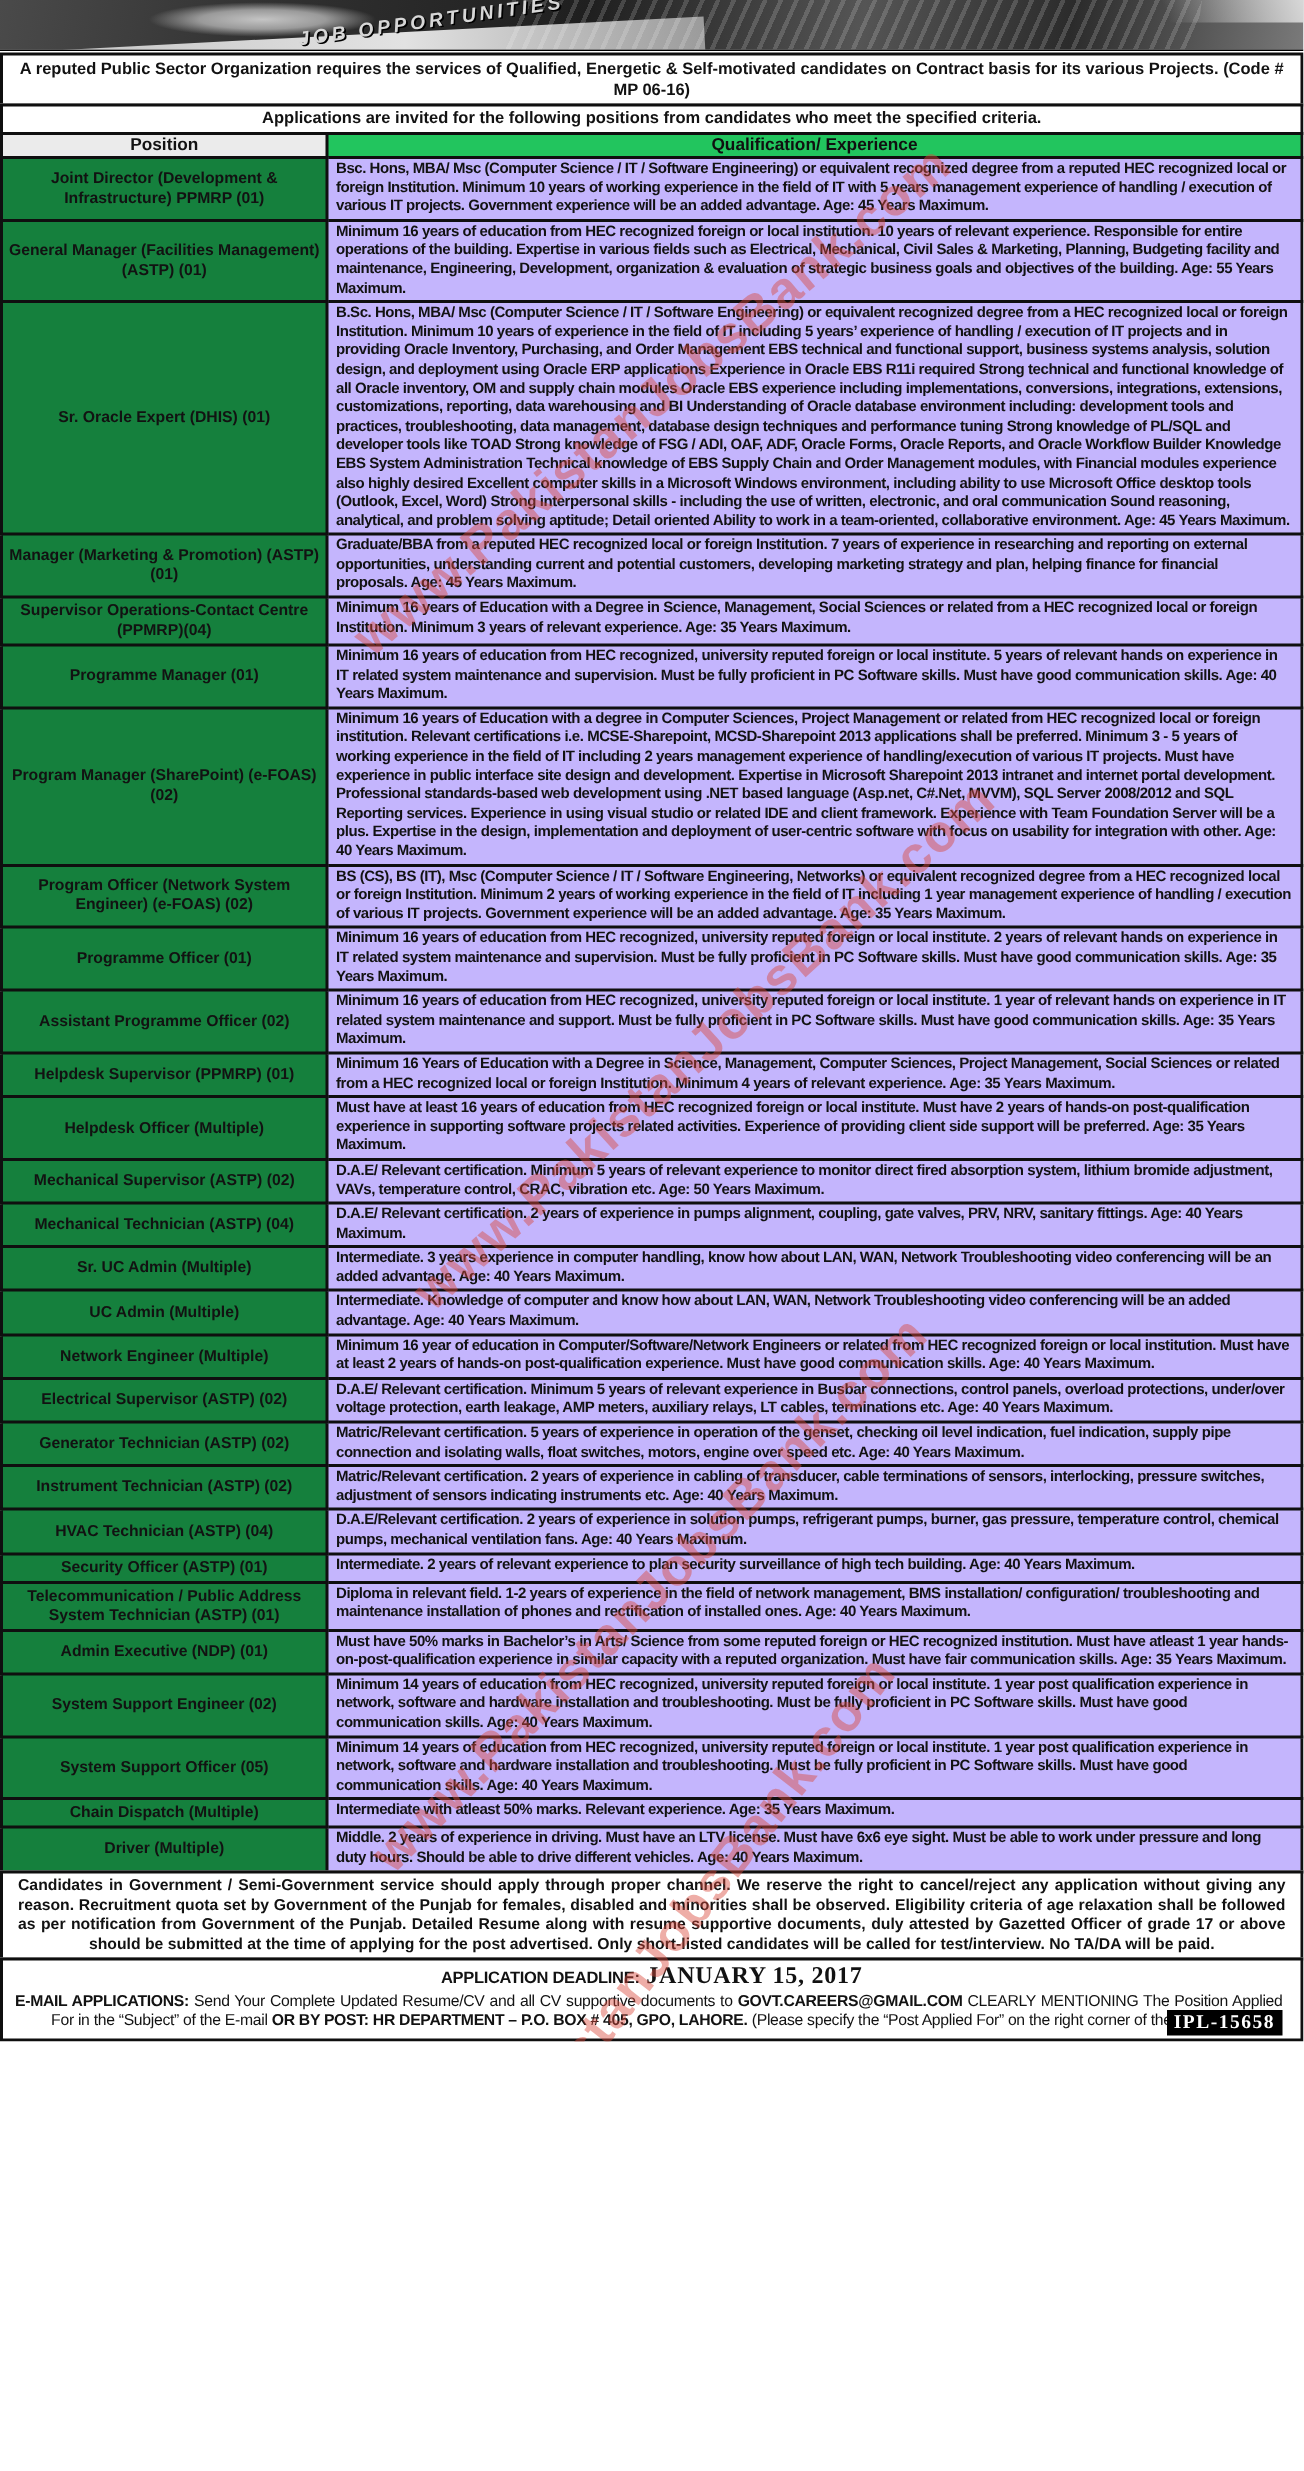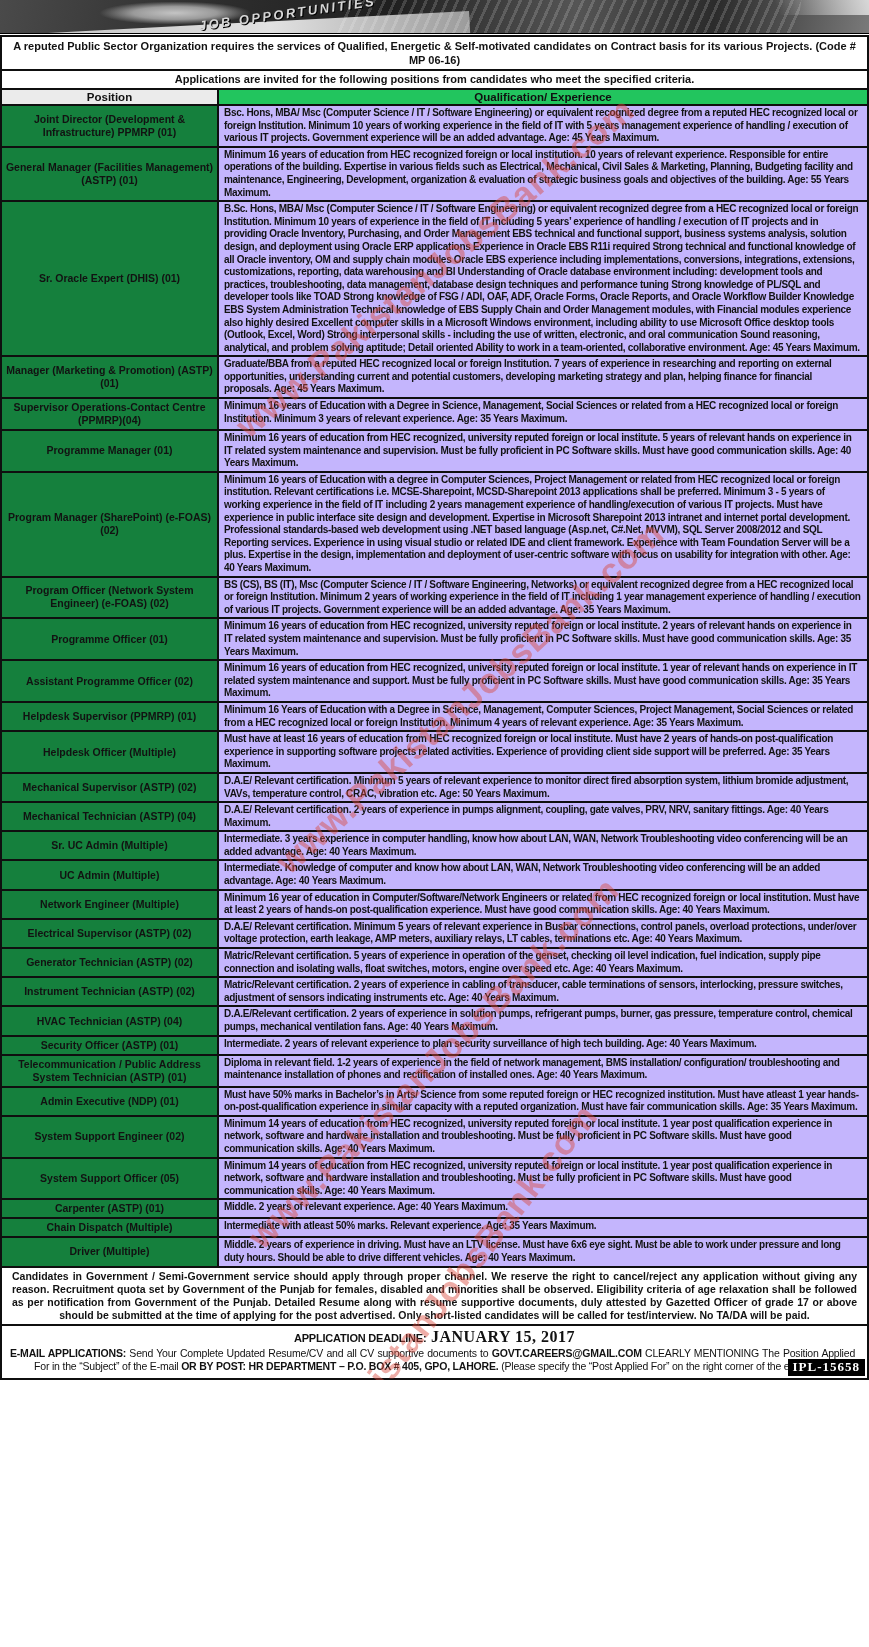--- a/index.html
+++ b/index.html
@@ -33,21 +33,21 @@
   td.qual{vertical-align:top;font-weight:bold;font-size:10px;line-height:12.6px;letter-spacing:-0.3px;padding:1px 5px;text-align:left;background:#c4b5fd;}
 
   
   .disclaimer{font-weight:bold;font-size:10.5px;line-height:13.2px;text-align:justify;text-align-last:center;padding:2px 10px;}
   .footerbox{padding:2px 8px 5px;text-align:center;}
   .deadline{text-align:center;line-height:18px;}
   .dl-label{font-weight:bold;font-size:11px;letter-spacing:-0.2px;}
   .dl-date{font-family:"Liberation Serif",serif;font-weight:bold;font-size:16px;margin-left:0;letter-spacing:.5px;}
   .email{font-size:10.5px;line-height:13px;text-align:justify;text-align-last:center;letter-spacing:-0.2px;padding-right:4px;}
   .email .b{font-weight:bold;}
-  .ipl{position:absolute;right:2px;bottom:2px;background:#000;color:#fff;font-family:"Liberation Serif",serif;
+  .ipl{position:absolute;right:12px;bottom:2px;background:#000;color:#fff;font-family:"Liberation Serif",serif;
     font-weight:bold;font-size:13px;padding:0 5px 1px;letter-spacing:1px;}
 
   
   .wm{position:absolute;font-weight:bold;font-size:35px;color:rgba(217,74,60,0.45);white-space:nowrap;
     transform-origin:0 0;pointer-events:none;z-index:5;letter-spacing:1px;}
   .wm1{left:228px;top:415px;transform:rotate(-40deg);}
   .wm2{left:268px;top:852px;transform:rotate(-42deg);}
   .wm3{left:240px;top:1228px;transform:rotate(-45deg);}
   .wm4{left:262px;top:1496px;transform:rotate(-52deg);}
 </style>
@@ -196,24 +196,20 @@
     <tr>
       <td class="pos">System Support Engineer (02)</td>
       <td class="qual">Minimum 14 years of education from HEC recognized, university reputed foreign or local institute. 1 year post qualification experience in network, software and hardware installation and troubleshooting. Must be fully proficient in PC Software skills. Must have good communication skills. Age: 40 Years Maximum.</td>
     </tr>
 
     <tr>
       <td class="pos">System Support Officer (05)</td>
       <td class="qual">Minimum 14 years of education from HEC recognized, university reputed foreign or local institute. 1 year post qualification experience in network, software and hardware installation and troubleshooting. Must be fully proficient in PC Software skills. Must have good communication skills. Age: 40 Years Maximum.</td>
     </tr>
 
-    <tr>
-      <td class="pos">Carpenter (ASTP) (01)</td>
-      <td class="qual">Middle. 2 years of relevant experience. Age: 40 Years Maximum.</td>
-    </tr>
 
 
     <tr>
       <td class="pos">Chain Dispatch (Multiple)</td>
       <td class="qual">Intermediate with atleast 50% marks. Relevant experience. Age: 35 Years Maximum.</td>
     </tr>
 
     <tr>
       <td class="pos">Driver (Multiple)</td>
       <td class="qual">Middle. 2 years of experience in driving. Must have an LTV license. Must have 6x6 eye sight. Must be able to work under pressure and long duty hours. Should be able to drive different vehicles. Age: 40 Years Maximum.</td>

